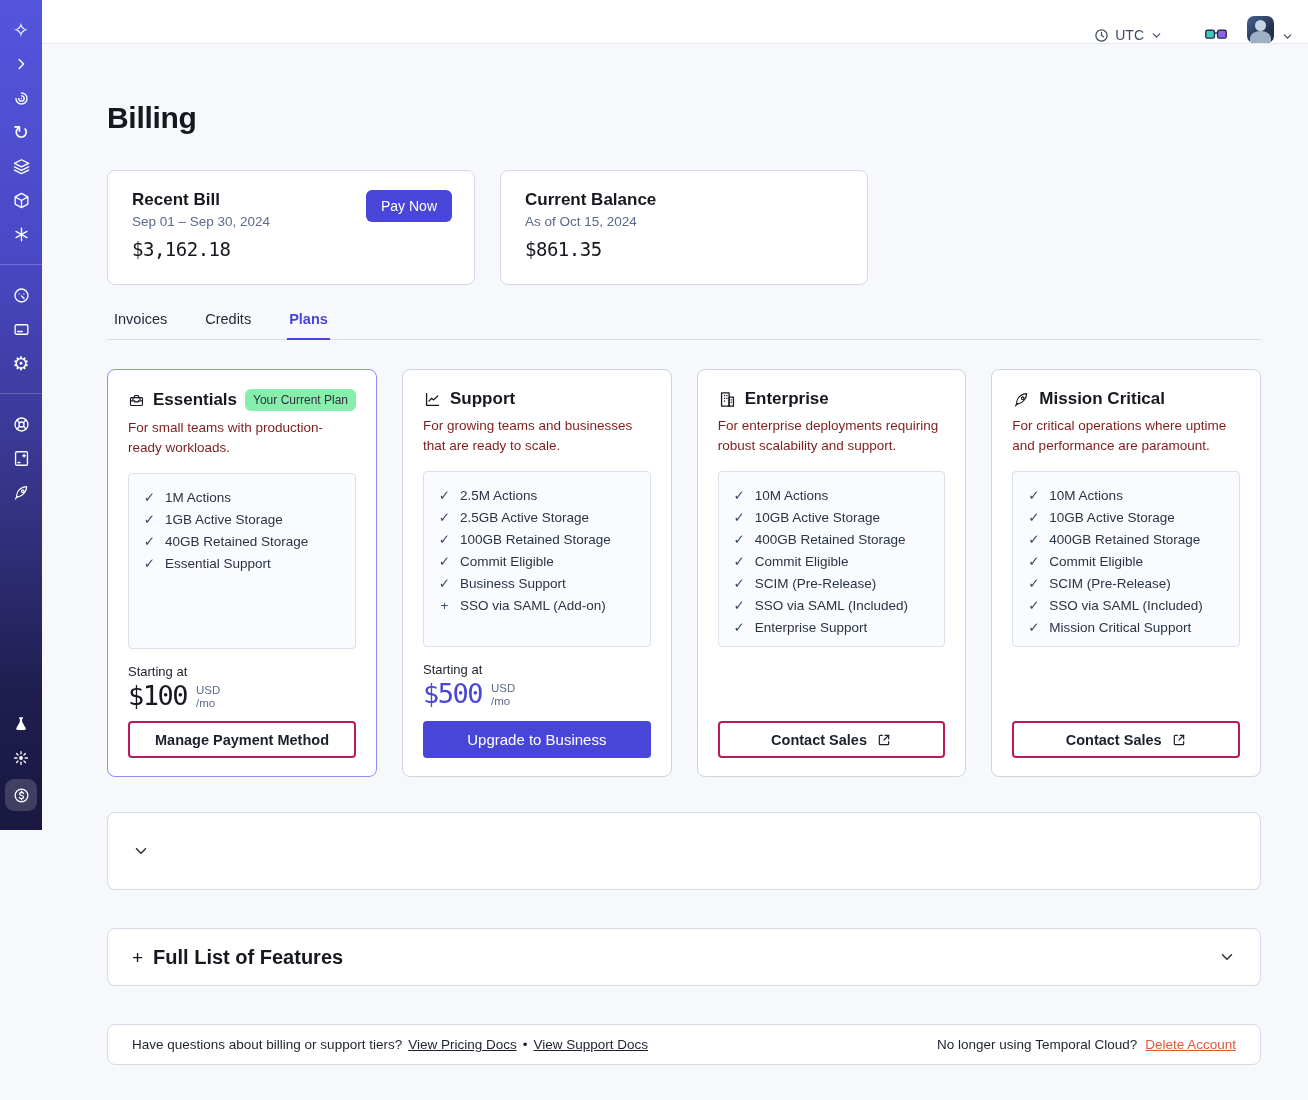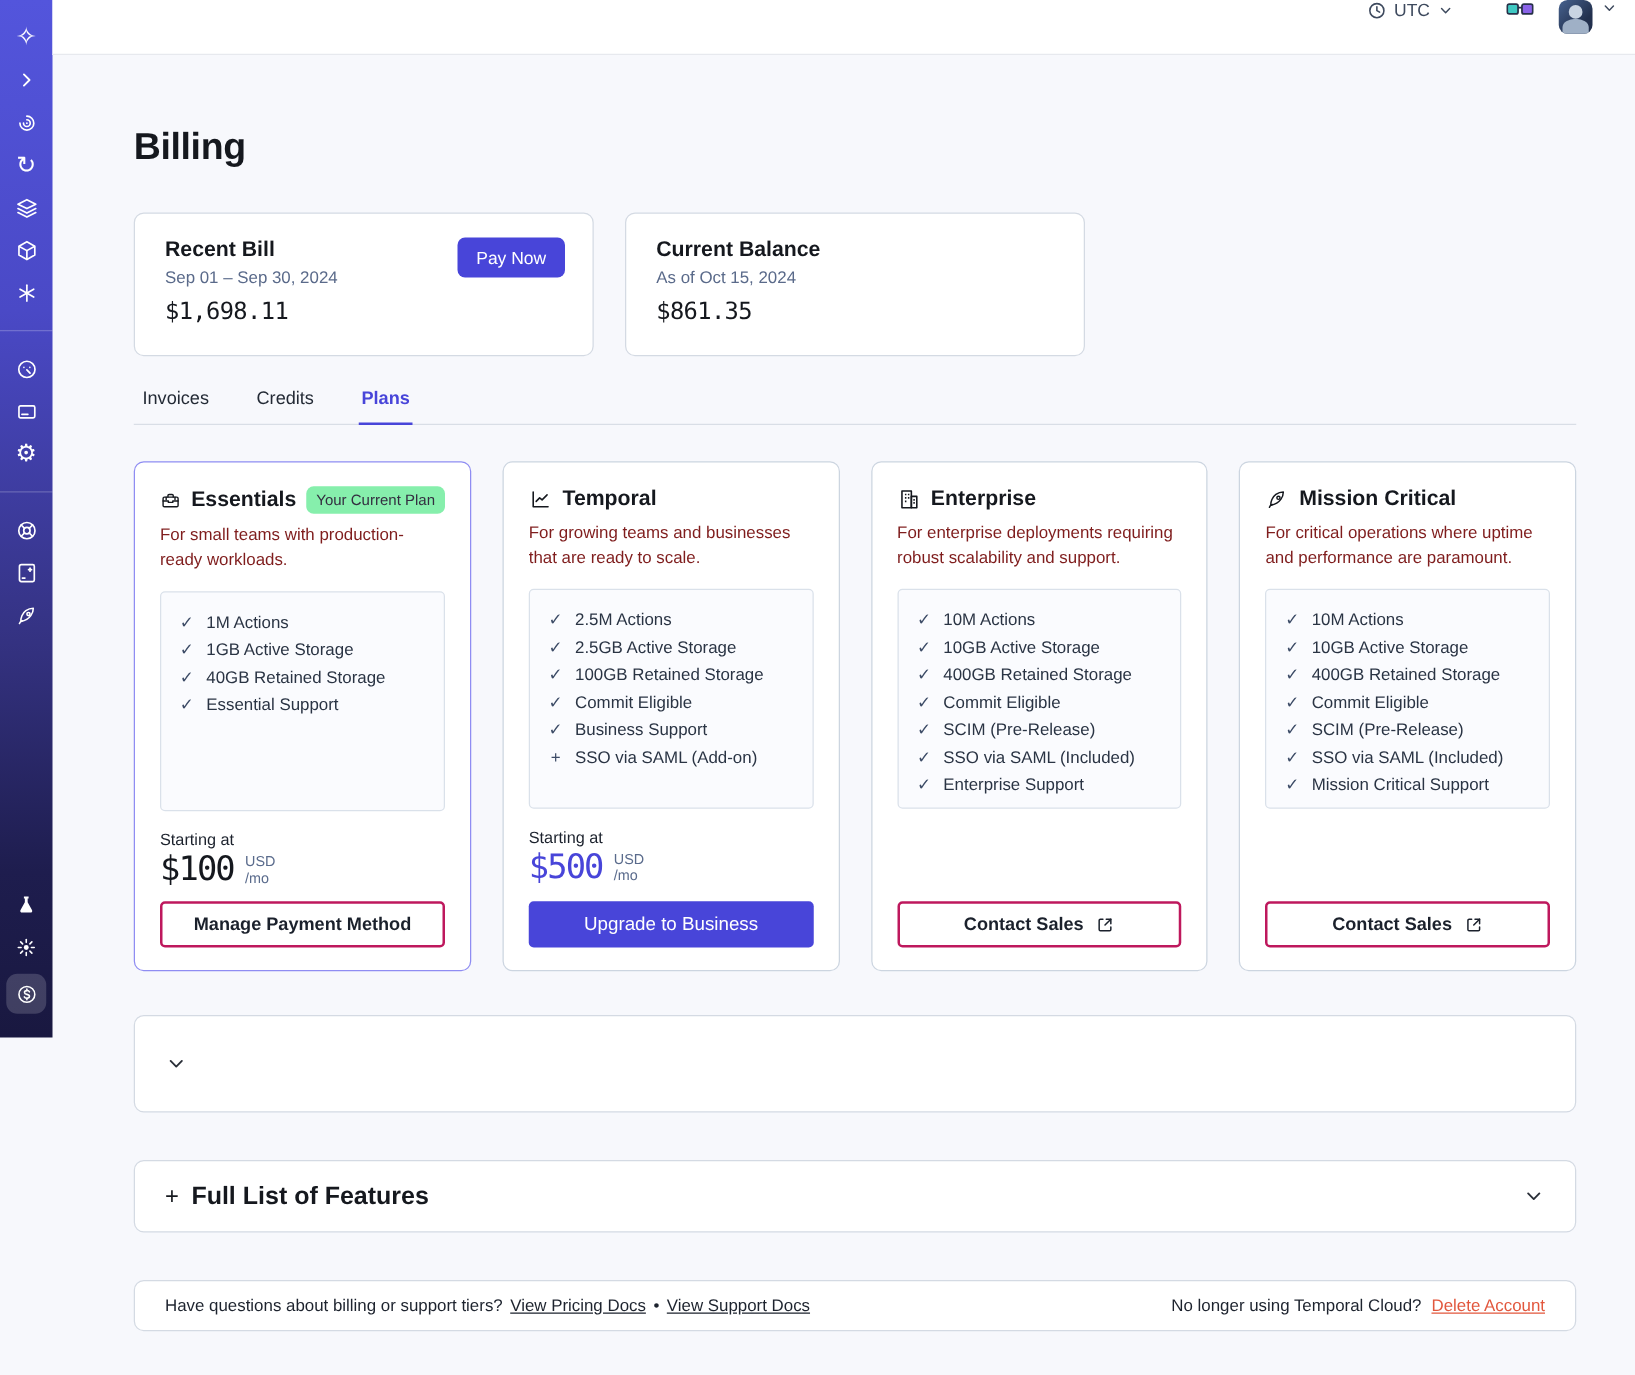--- a/index.html
+++ b/index.html
@@ -22,21 +22,21 @@
   }
   .sb-cell { width:42px; height:34px; display:flex; align-items:center; justify-content:center; cursor:pointer; }
   .sb-glyph { font-size:18px; line-height:1; color:#fff; }
   .sb-divider { width:42px; height:1px; background:rgba(255,255,255,.22); margin:13px 0; }
   .sb-spacer { flex:1; }
   .sb-active { width:32px; height:32px; border-radius:9px; background:rgba(255,255,255,.17); display:flex; align-items:center; justify-content:center; }
 
   
   .topbar {
     position:absolute; left:42px; top:0; right:0; height:44px; background:#fff;
-    border-bottom:1px solid #e7e9ee; display:flex; align-items:flex-start; justify-content:flex-end;
+    border-bottom:1px solid #e7e9ee; display:flex; align-items:flex-end; justify-content:flex-end;
     padding-right:14px;
   }
   .tz { display:flex; align-items:center; gap:6px; color:#3e4a5e; font-size:14px; cursor:pointer; }
   .glasses { margin-left:42px; cursor:pointer; }
   .avatar {
     margin-left:20px; width:27px; height:27px; border-radius:7px; overflow:hidden;
     background:linear-gradient(135deg,#47628f 0%,#22304d 70%); position:relative; cursor:pointer;
   }
   .avatar::before { content:""; position:absolute; left:8px; top:4px; width:11px; height:11px; border-radius:50%; background:#c9d4e2; }
   .avatar::after  { content:""; position:absolute; left:3px; top:15px; width:21px; height:14px; border-radius:50% 50% 0 0; background:#9fb0c6; }
@@ -269,21 +269,21 @@
   </span>
 </header>
 
 <main class="main">
   <h1 class="page-title">Billing</h1>
 
   <div class="sum-row">
     <section class="sum-card">
       <div class="sum-title">Recent Bill</div>
       <div class="sum-sub">Sep 01 – Sep 30, 2024</div>
-      <div class="sum-amount">$1,698.11</div>
+      <div class="sum-amount">$3,162.18</div>
       <button class="pay-now">Pay Now</button>
     </section>
     <section class="sum-card">
       <div class="sum-title">Current Balance</div>
       <div class="sum-sub">As of Oct 15, 2024</div>
       <div class="sum-amount">$861.35</div>
     </section>
   </div>
 
   <div class="tabs">
@@ -337,21 +337,21 @@
       </div>
       <button class="cta outline">Manage Payment Method</button>
     </section>
 
     <section class="plan">
       <div class="plan-head">
         <svg width="19" height="19" viewBox="0 0 24 24" fill="none" stroke="#15181e" stroke-width="1.6" stroke-linecap="round" stroke-linejoin="round">
             <path d="M4.5 4.5 V19.5 H19.5"></path>
             <polyline points="7.5 14 11 10.5 13.5 12.5 18.5 7.5"></polyline>
           </svg>
-        <span class="plan-name">Temporal</span>
+        <span class="plan-name">Support</span>
       </div>
       <div class="plan-desc">For growing teams and businesses that are ready to scale.</div>
       <div class="feature-box">
         <ul>
             <li>
               <span class="feat-glyph">✓</span>
               <span>2.5M Actions</span>
             </li>
             <li>
               <span class="feat-glyph">✓</span>

